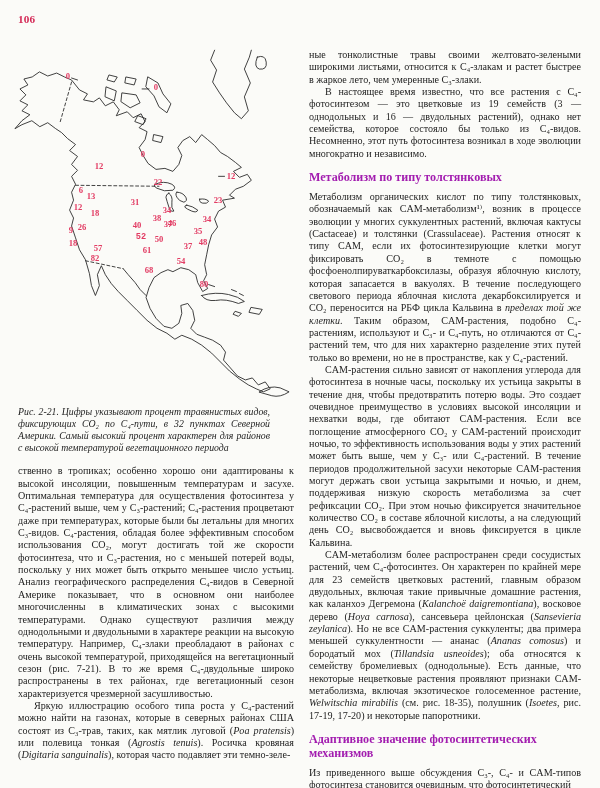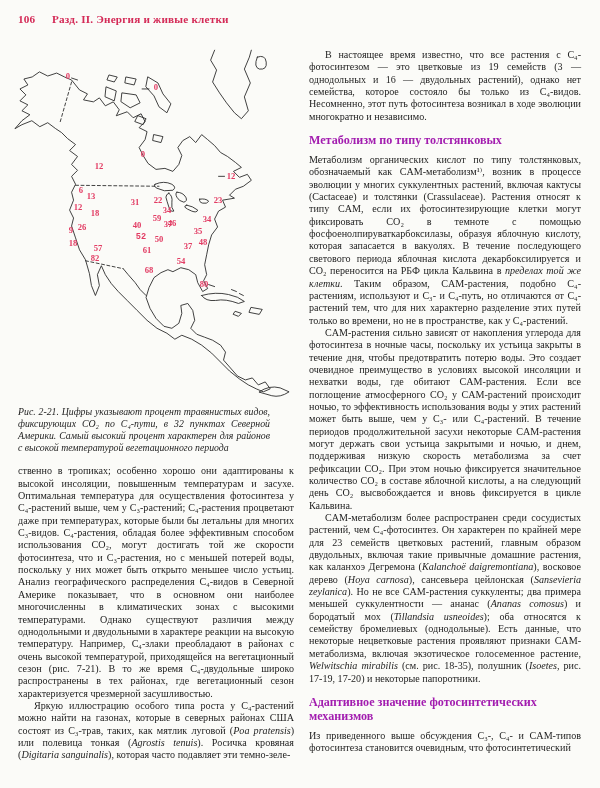--- a/index.html
+++ b/index.html
@@ -28,21 +28,20 @@
   .left-body { margin-top:11px; }
   h2.section { color:#a21caf; font-size:12.1px; line-height:14px; margin:10px 0 7px 0; font-weight:bold; }
 </style>
 </head>
 <body>
 
 <div class="page">
 
   <div class="header">
     <span class="page-num">106</span>
-    <span class="header-title">Разд. II. Энергия и живые клетки</span>
   </div>
 
   <div class="cols">
 
     <div class="col-left">
 
       <div class="figure">
         <div class="map-wrap">
           <svg viewBox="0 0 292 352" width="290" height="352">
             <g fill="none" stroke="#2b2b2b" stroke-width="0.9" stroke-linejoin="round" stroke-linecap="round">
@@ -77,23 +76,23 @@
               <span class="map-num" style="left: 58px; top: 27px;">0</span>
               <span class="map-num" style="left: 146px; top: 38px;">0</span>
               <span class="map-num" style="left: 133px; top: 105px;">0</span>
               <span class="map-num" style="left: 89px; top: 117px;">12</span>
               <span class="map-num" style="left: 221px; top: 127px;">12</span>
               <span class="map-num" style="left: 71px; top: 141px;">6</span>
               <span class="map-num" style="left: 81px; top: 147px;">13</span>
               <span class="map-num" style="left: 68px; top: 158px;">12</span>
               <span class="map-num" style="left: 85px; top: 164px;">18</span>
               <span class="map-num" style="left: 125px; top: 153px;">31</span>
-              <span class="map-num" style="left: 148px; top: 151px;">22</span>
+              <span class="map-num" style="left: 148px; top: 133px;">22</span>
               <span class="map-num" style="left: 157px; top: 161px;">34</span>
-              <span class="map-num" style="left: 147px; top: 169px;">59</span>
+              <span class="map-num" style="left: 147px; top: 169px;">38</span>
               <span class="map-num" style="left: 158px; top: 175px;">37</span>
               <span class="map-num" style="left: 127px; top: 176px;">40</span>
               <span class="map-num" style="left: 208px; top: 151px;">23</span>
               <span class="map-num" style="left: 197px; top: 170px;">34</span>
               <span class="map-num" style="left: 188px; top: 182px;">35</span>
               <span class="map-num" style="left: 72px; top: 178px;">26</span>
               <span class="map-num" style="left: 61px; top: 181px;">9</span>
               <span class="map-num" style="left: 63px; top: 194px;">18</span>
               <span class="map-num" style="left: 88px; top: 199px;">57</span>
               <span class="map-num" style="left: 85px; top: 209px;">82</span>
@@ -113,20 +112,21 @@
 
       <div class="left-body">
           <p class="body-p noindent">ственно в тропиках; особенно хорошо они адаптированы к высокой инсоляции, повышенным температурам и засухе. Оптимальная температура для осуществления фотосинтеза у C₄-растений выше, чем у C₃-растений; C₄-растения процветают даже при температурах, которые были бы летальны для многих C₃-видов. C₄-растения, обладая более эффективным способом использования CO₂, могут достигать той же скорости фотосинтеза, что и C₃-растения, но с меньшей потерей воды, поскольку у них может быть открыто меньшее число устьиц. Анализ географического распределения C₄-видов в Северной Америке показывает, что в основном они наиболее многочисленны в климатических зонах с высокими температурами. Однако существуют различия между однодольными и двудольными в характере реакции на высокую температуру. Например, C₄-злаки преобладают в районах с очень высокой температурой, приходящейся на вегетационный сезон (рис. 7-21). В то же время C₄-двудольные широко распространены в тех районах, где вегетационный сезон характеризуется чрезмерной засушливостью.</p>
           <p class="body-p">Яркую иллюстрацию особого типа роста у C₄-растений можно найти на газонах, которые в северных районах США состоят из C₃-трав, таких, как мятлик луговой (<i>Poa pratensis</i>) или полевица тонкая (<i>Agrostis tenuis</i>). Росичка кровяная (<i>Digitaria sanguinalis</i>), которая часто подавляет эти темно-зеле-</p>
         </div>
     </div>
 
     <div class="col-right">
 
       <div>
+          <p class="body-p noindent">ные тонколистные травы своими желтовато-зелеными широкими листьями, относится к C₄-злакам и растет быстрее в жаркое лето, чем умеренные C₃-злаки.</p>
           <p class="body-p">В настоящее время известно, что все растения с C₄-фотосинтезом — это цветковые из 19 семейств (3 — однодольных и 16 — двудольных растений), однако нет семейства, которое состояло бы только из C₄-видов. Несомненно, этот путь фотосинтеза возникал в ходе эволюции многократно и независимо.</p>
         </div>
 
       <h2 class="section">Метаболизм по типу толстянковых</h2>
       <div>
           <p class="body-p noindent">Метаболизм органических кислот по типу толстянковых, обозначаемый как CAM-метаболизм¹⁾, возник в процессе эволюции у многих суккулентных растений, включая кактусы (Cactaceae) и толстянки (Crassulaceae). Растения относят к типу CAM, если их фотосинтезирующие клетки могут фиксировать CO₂ в темноте с помощью фосфоенолпируваткарбоксилазы, образуя яблочную кислоту, которая запасается в вакуолях. В течение последующего светового периода яблочная кислота декарбоксилируется и CO₂ переносится на РБФ цикла Кальвина в <i>пределах той же клетки</i>. Таким образом, CAM-растения, подобно C₄-растениям, используют и C₃- и C₄-путь, но отличаются от C₄-растений тем, что для них характерно разделение этих путей только во времени, но не в пространстве, как у C₄-растений.</p>
           <p class="body-p">CAM-растения сильно зависят от накопления углерода для фотосинтеза в ночные часы, поскольку их устьица закрыты в течение дня, чтобы предотвратить потерю воды. Это создает очевидное преимущество в условиях высокой инсоляции и нехватки воды, где обитают CAM-растения. Если все поглощение атмосферного CO₂ у CAM-растений происходит ночью, то эффективность использования воды у этих растений может быть выше, чем у C₃- или C₄-растений. В течение периодов продолжительной засухи некоторые CAM-растения могут держать свои устьица закрытыми и ночью, и днем, поддерживая низкую скорость метаболизма за счет рефиксации CO₂. При этом ночью фиксируется значительное количество CO₂ в составе яблочной кислоты, а на следующий день CO₂ высвобождается и вновь фиксируется в цикле Кальвина.</p>
           <p class="body-p">CAM-метаболизм более распространен среди сосудистых растений, чем C₄-фотосинтез. Он характерен по крайней мере для 23 семейств цветковых растений, главным образом двудольных, включая такие привычные домашние растения, как каланхоэ Дегремона (<i>Kalanchoë daigremontiana</i>), восковое дерево (<i>Hoya carnosa</i>), сансевьера цейлонская (<i>Sansevieria zeylanica</i>). Но не все CAM-растения суккуленты; два примера меньшей суккулентности — ананас (<i>Ananas comosus</i>) и бородатый мох (<i>Tillandsia usneoides</i>); оба относятся к семейству бромелиевых (однодольные). Есть данные, что некоторые нецветковые растения проявляют признаки CAM-метаболизма, включая экзотическое голосеменное растение, <i>Welwitschia mirabilis</i> (см. рис. 18-35), полушник (<i>Isoetes</i>, рис. 17-19, 17-20) и некоторые папоротники.</p>
         </div>
 

